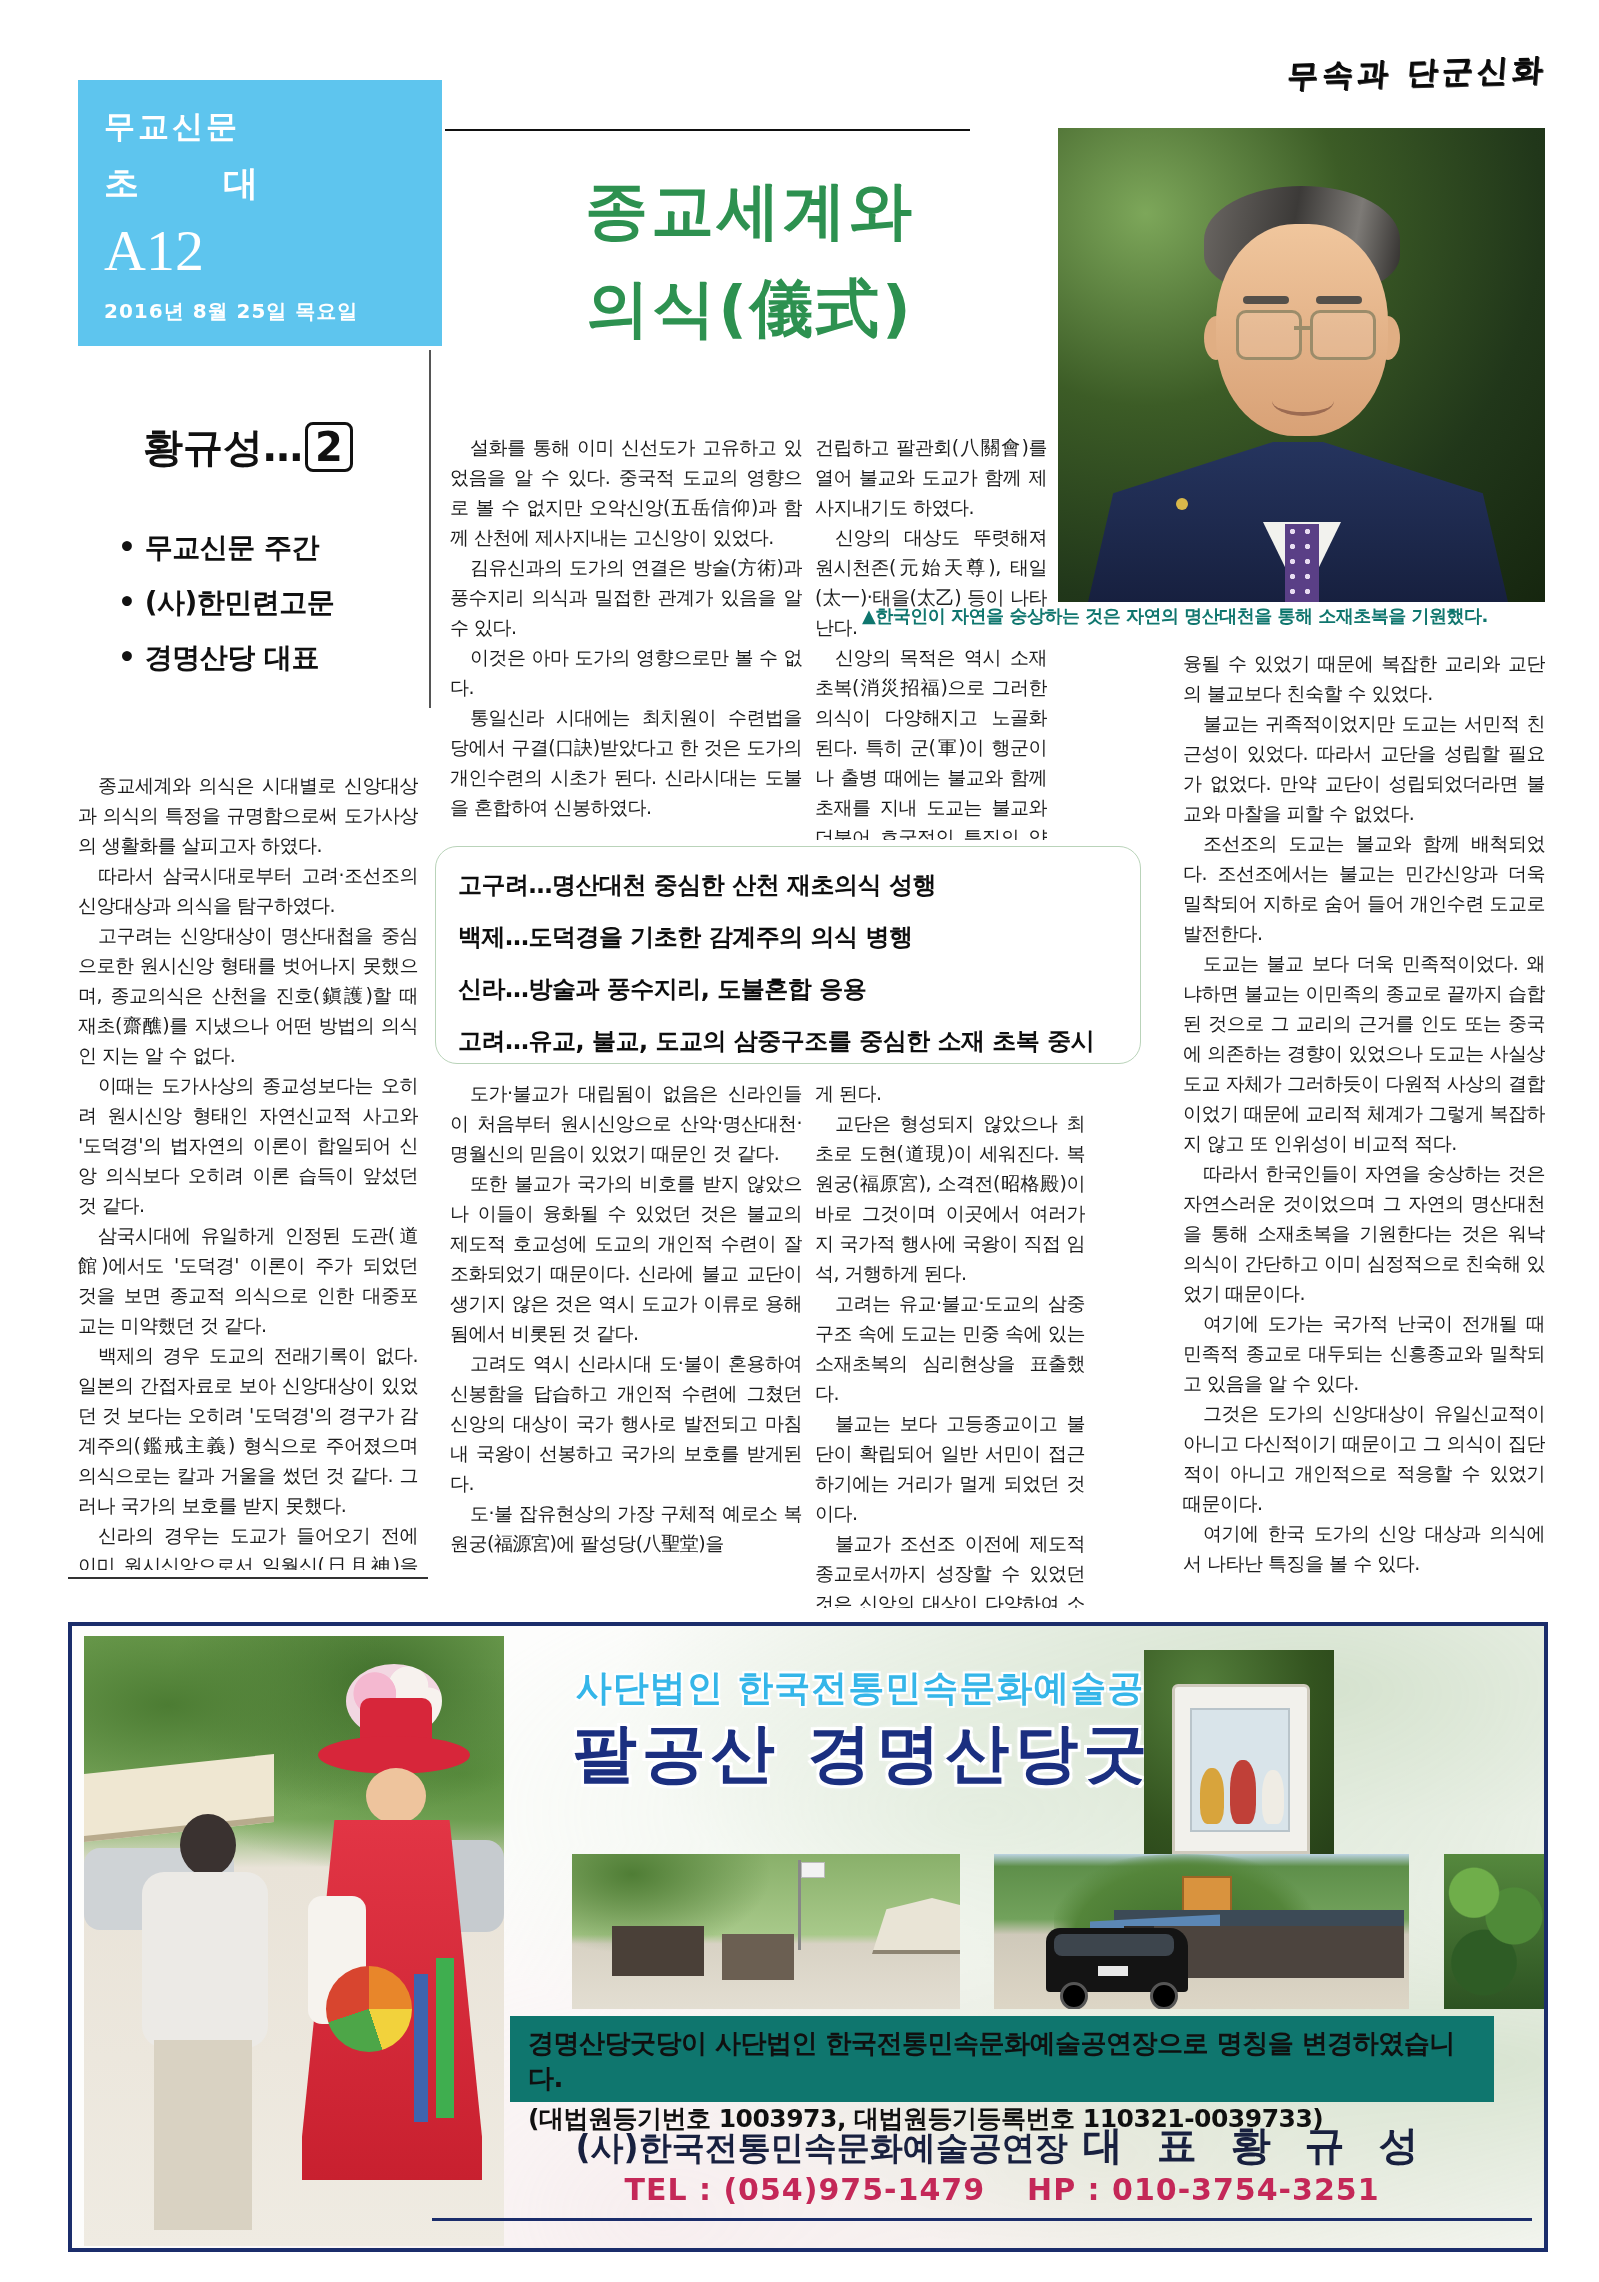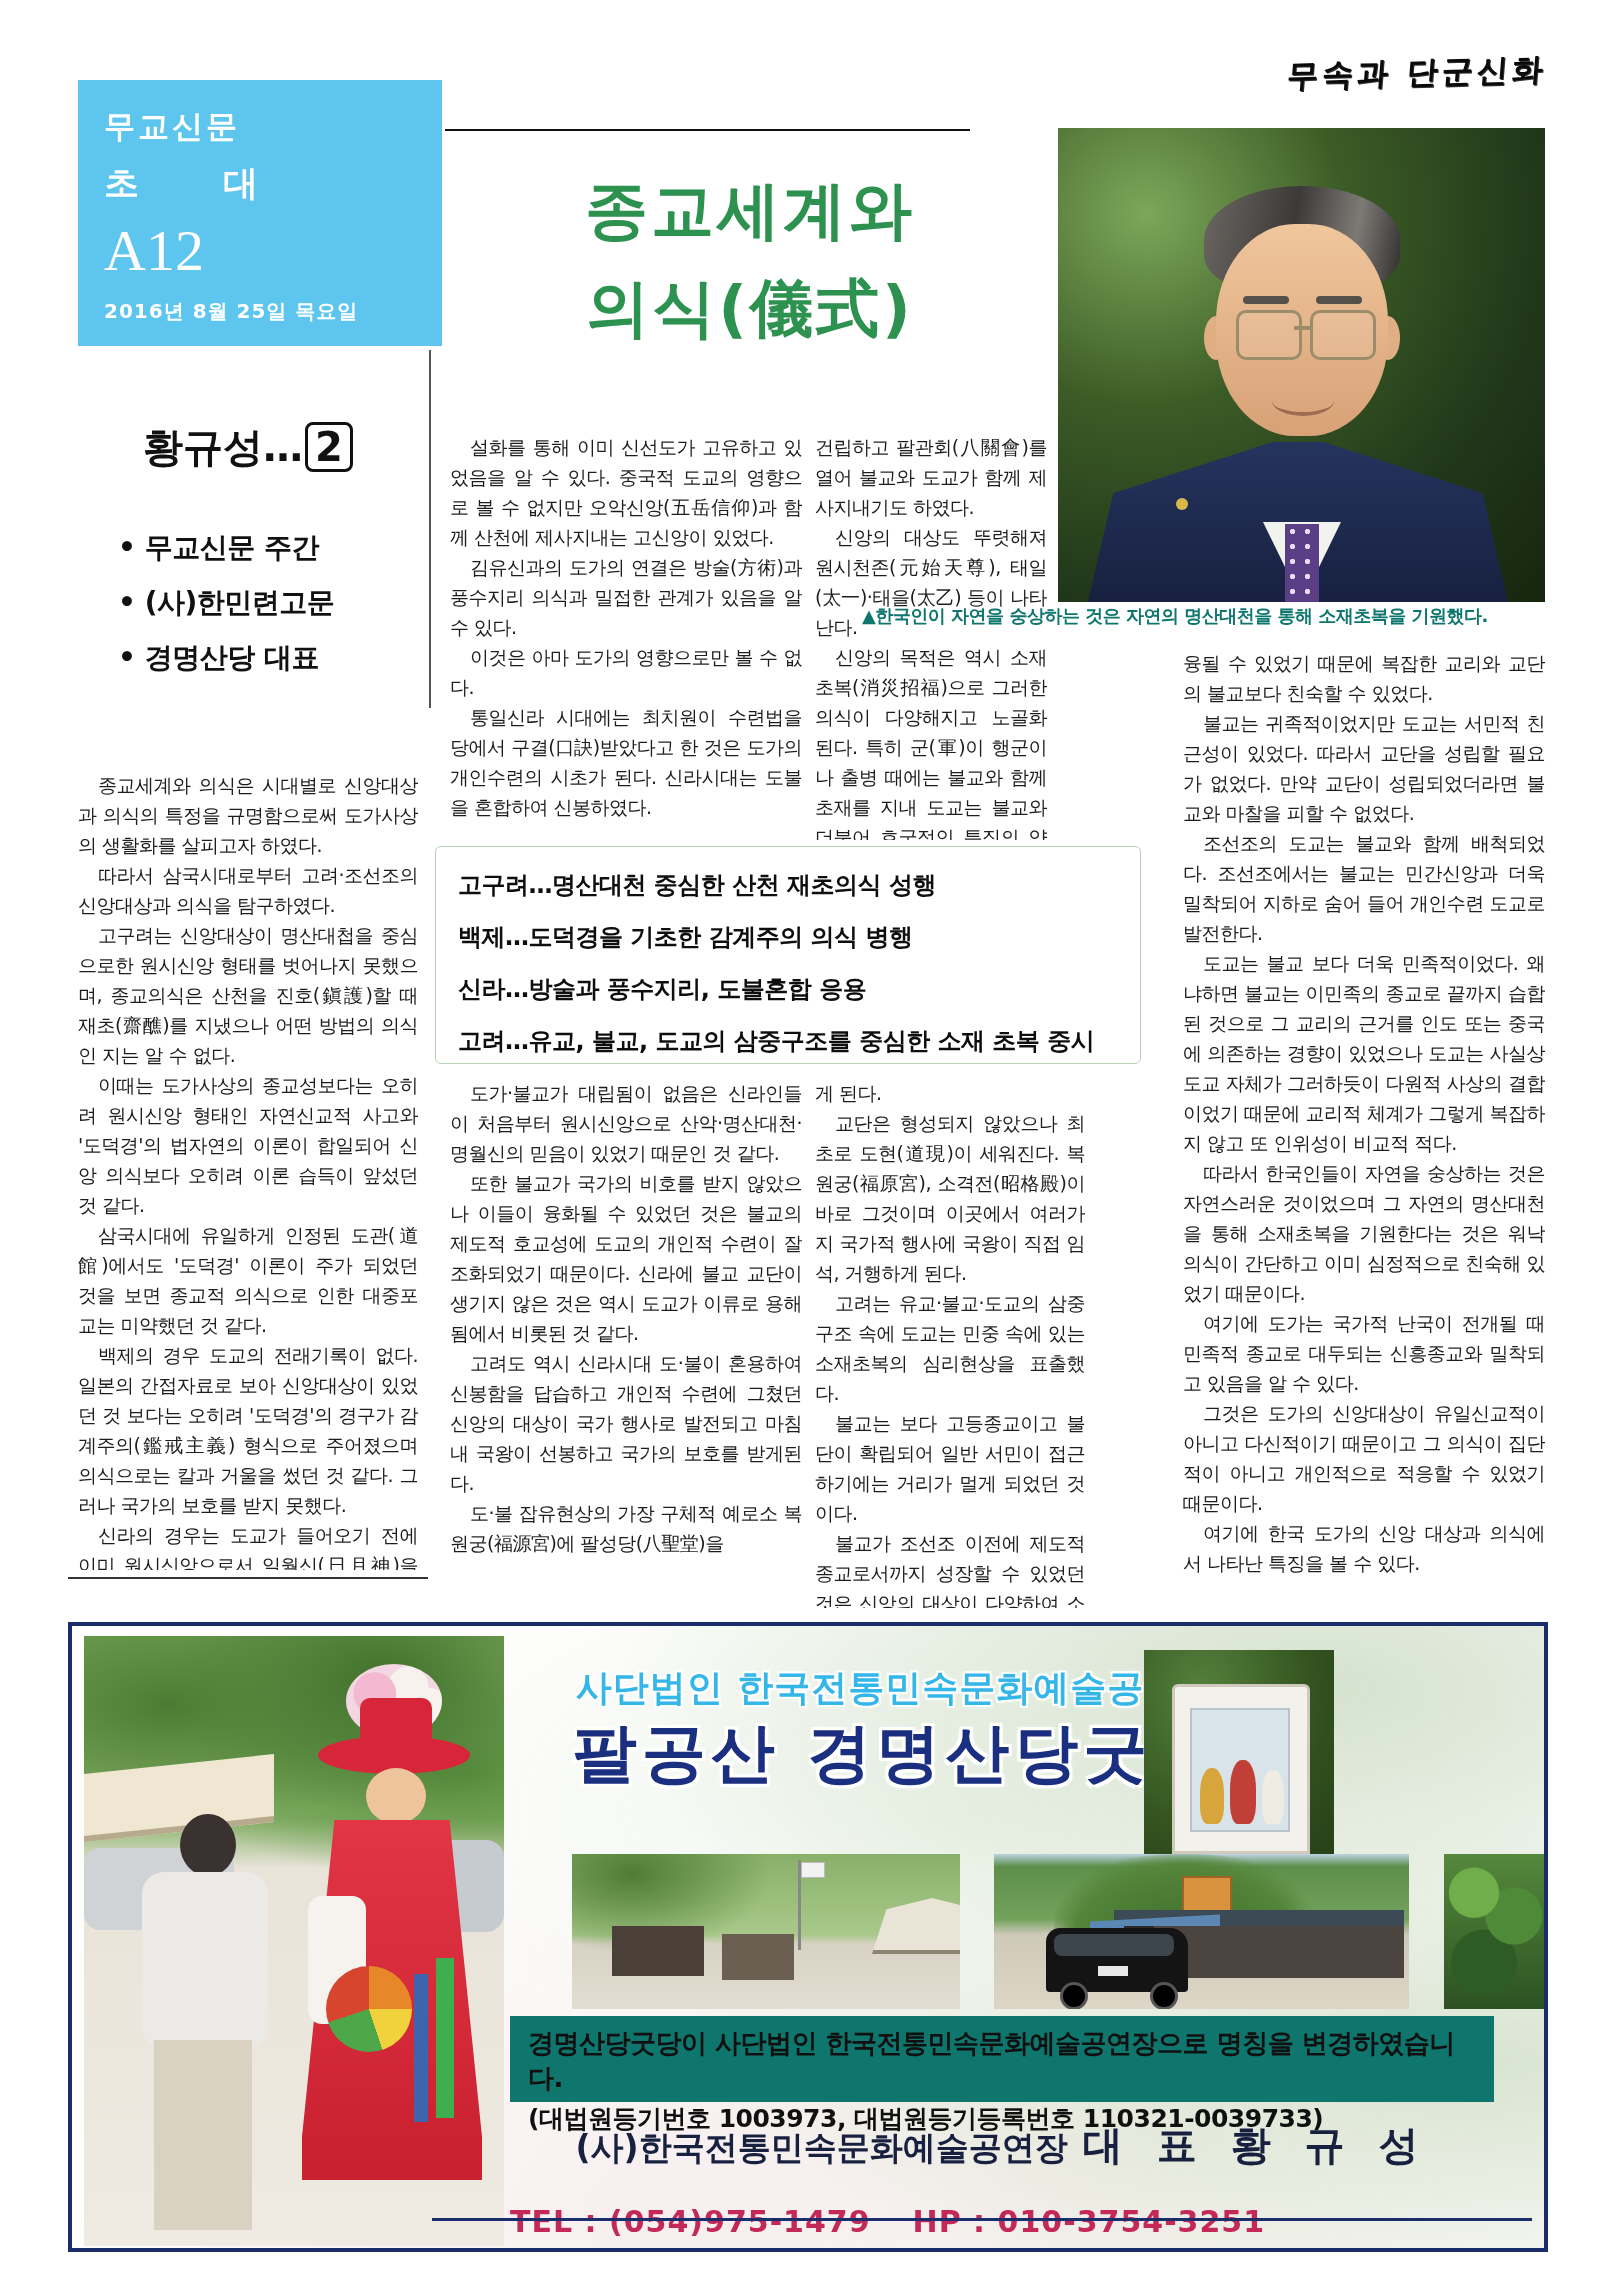--- a/index.html
+++ b/index.html
@@ -37,21 +37,21 @@
   #col1{left:78px;top:770px;width:340px;height:800px;}
   #col2-upper{left:450px;top:432px;width:352px;height:408px;}
   #col3-upper{left:815px;top:432px;width:232px;height:408px;}
   #col2-lower{left:450px;top:1078px;width:352px;height:530px;}
   #col3-lower{left:815px;top:1078px;width:270px;height:530px;}
   #col4{left:1183px;top:648px;width:362px;height:960px;}
   #col3-upper .para:first-child,#col3-lower .para:first-child,#col4 .para:first-child{text-indent:0;}
 
   
   #summary-box{position:absolute;left:435px;top:846px;width:706px;height:218px;box-sizing:border-box;
-               padding:12px 0 0 22px;border:1px solid #b9d3b9;border-radius:6px;overflow:visible;}
+               padding:12px 0 0 22px;border:1px solid #b9d3b9;border-radius:22px;overflow:visible;}
   #summary-box .para{margin:0;font-size:24px;font-weight:bold;line-height:52px;white-space:nowrap;color:#0e0e0e;letter-spacing:-0.5px;}
 
   
   #portrait-photo{position:absolute;left:1058px;top:128px;width:487px;height:474px;overflow:hidden;
                   background:radial-gradient(ellipse at 18% 18%,#7da75a 0%,#3c5c26 35%,#21371a 70%,#16260f 100%);}
   .pp{position:absolute;}
   #pp-suit{left:30px;bottom:0;width:420px;height:160px;background:linear-gradient(#25345e,#17203f);
            clip-path:polygon(0 100%,6% 32%,44% 0,56% 0,94% 32%,100% 100%);}
   #pp-shirt{left:205px;bottom:0;width:78px;height:80px;background:#f2f2ee;clip-path:polygon(0 0,100% 0,50% 100%);}
   #pp-tie{left:227px;bottom:0;width:34px;height:78px;background:#5a3f86;
@@ -162,21 +162,21 @@
   #ad-org-title{position:absolute;left:445px;top:38px;width:760px;text-align:center;font-size:36px;font-weight:bold;color:#35b6e9;letter-spacing:1px;
       text-shadow:0 0 5px #fff,0 0 5px #fff,2px 2px 0 #fff,-2px -2px 0 #fff,2px -2px 0 #fff,-2px 2px 0 #fff;}
   #ad-main-title{position:absolute;left:445px;top:84px;width:760px;text-align:center;font-size:64px;font-weight:bold;color:#1b2f80;letter-spacing:5px;
       text-shadow:0 0 6px #fff,0 0 6px #fff,3px 3px 0 #fff,-3px -3px 0 #fff,3px -3px 0 #fff,-3px 3px 0 #fff;}
   #ad-notice-box{position:absolute;left:438px;top:390px;width:984px;height:86px;background:#0f766e;box-sizing:border-box;padding:10px 18px 0 18px;}
   #ad-notice-line1{font-size:26px;font-weight:bold;color:#101010;letter-spacing:-0.5px;margin:0 0 6px 0;}
   #ad-notice-line2{font-size:25px;font-weight:bold;color:#101010;letter-spacing:-0.5px;margin:0;}
   #ad-rep-line{position:absolute;left:438px;top:492px;width:984px;text-align:center;color:#18203f;white-space:nowrap;}
   #ad-rep-org{font-size:33px;font-weight:bold;}
   #ad-rep-name{font-size:40px;font-weight:bold;letter-spacing:10px;margin-left:10px;}
-  #ad-contact{position:absolute;left:438px;top:546px;width:984px;font-size:30px;font-weight:bold;color:#c42858;letter-spacing:1px;margin-top:32px;}
+  #ad-contact{position:absolute;left:438px;top:546px;width:984px;text-align:center;font-size:30px;font-weight:bold;color:#c42858;letter-spacing:1px;}
   #ad-contact .contact-gap{display:inline-block;width:42px;}
   #ad-bottom-rule{position:absolute;left:360px;top:592px;width:1100px;height:3px;background:#1b2d6b;}
 </style>
 </head>
 <body>
 
 <div id="page">
 
   <div id="masthead-box">
     <div id="masthead-paper">무교신문</div>

